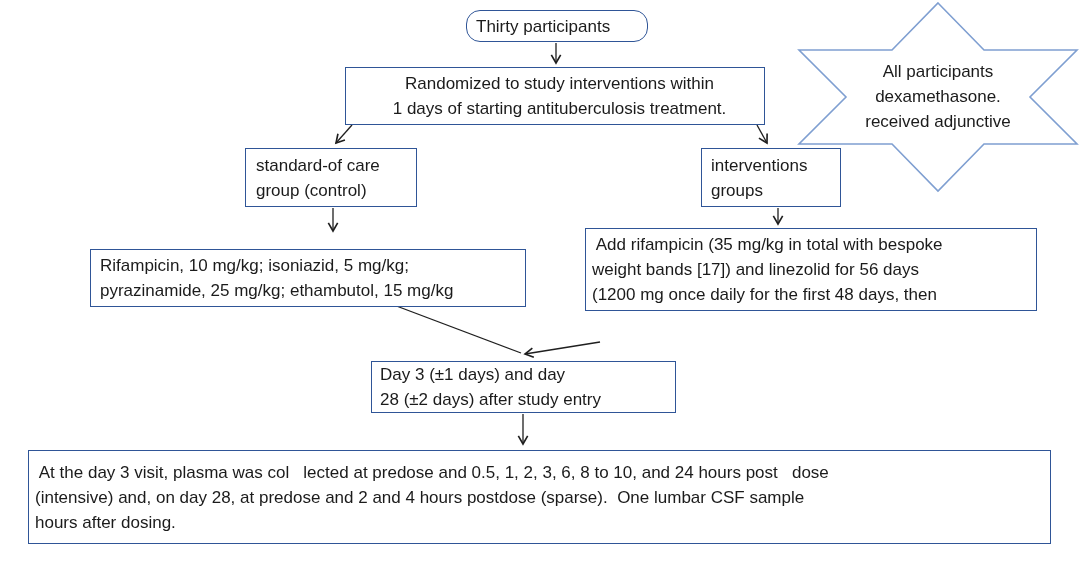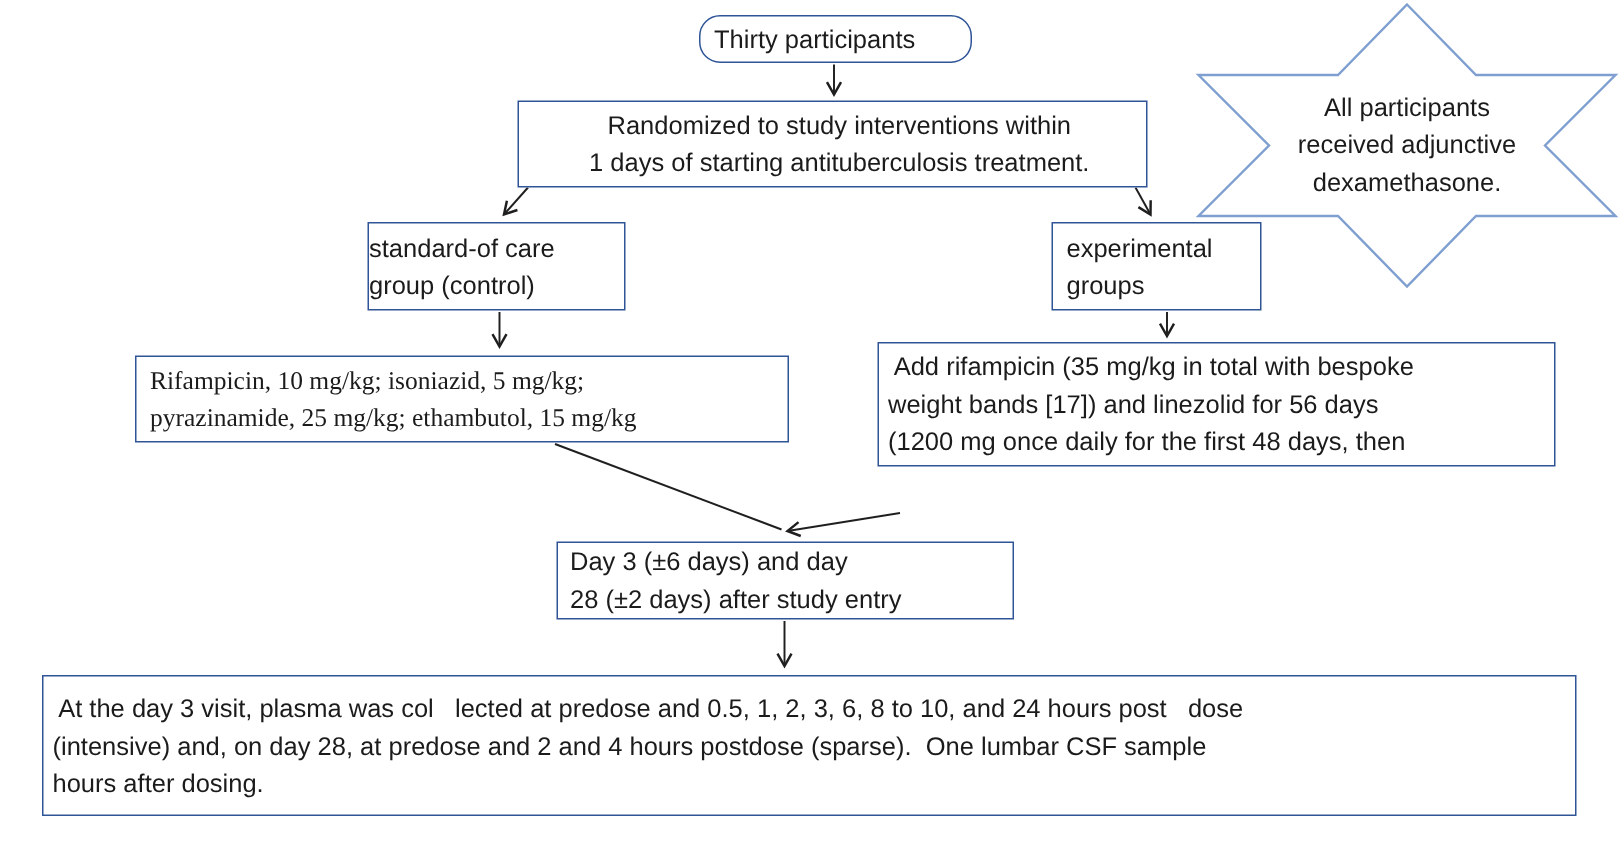--- a/index.html
+++ b/index.html
@@ -24,23 +24,23 @@
     z-index:2;
   }
   .ln{
     white-space:pre;
     font-size:17px;
     line-height:25px;
   }
   
   #box-thirty        {left:466px;top:10px;width:182px;height:32px;padding-left:9px;border-radius:14px;}
   #box-randomized    {left:345px;top:67px;width:420px;height:58px;padding-left:9px;align-items:center;}
-  #box-soc           {left:245px;top:148px;width:172px;height:59px;}
+  #box-soc           {left:245px;top:148px;width:172px;height:59px;padding-left:10px;}
   #box-experimental  {left:701px;top:148px;width:140px;height:59px;padding-left:9px;}
-  #box-soc-regimen   {left:90px;top:237px;width:436px;height:58px;padding-left:9px;font-family:Liberation Serif, serif;}
+  #box-soc-regimen   {left:90px;top:249px;width:436px;height:58px;padding-left:9px;}
   #box-exp-regimen   {left:585px;top:228px;width:452px;height:83px;padding-left:6px;}
   #box-visits        {left:371px;top:361px;width:305px;height:52px;padding-left:8px;}
   #box-sampling      {left:28px;top:450px;width:1023px;height:94px;padding-left:6px;}
   #star-text{
     position:absolute;left:818px;top:59px;width:240px;
     text-align:center;z-index:2;
   }
 </style>
 </head>
 <body>
@@ -76,45 +76,45 @@
     <div class="ln">Randomized to study interventions within</div>
     <div class="ln">1 days of starting antituberculosis treatment.</div>
   </div>
 
   <div class="fbox" id="box-soc">
     <div class="ln">standard-of care</div>
     <div class="ln">group (control)</div>
   </div>
 
   <div class="fbox" id="box-experimental">
-    <div class="ln">experimental</div>
+    <div class="ln">interventions</div>
     <div class="ln">groups</div>
   </div>
 
   <div class="fbox" id="box-soc-regimen">
     <div class="ln">Rifampicin, 10 mg/kg; isoniazid, 5 mg/kg;</div>
     <div class="ln">pyrazinamide, 25 mg/kg; ethambutol, 15 mg/kg</div>
   </div>
 
   <div class="fbox" id="box-exp-regimen">
     <div class="ln"> Add rifampicin (35 mg/kg in total with bespoke</div>
     <div class="ln">weight bands [17]) and linezolid for 56 days</div>
     <div class="ln">(1200 mg once daily for the first 48 days, then</div>
   </div>
 
   <div class="fbox" id="box-visits">
-    <div class="ln">Day 3 (±6 days) and day</div>
+    <div class="ln">Day 3 (±1 days) and day</div>
     <div class="ln">28 (±2 days) after study entry</div>
   </div>
 
   <div class="fbox" id="box-sampling">
     <div class="ln"> At the day 3 visit, plasma was col   lected at predose and 0.5, 1, 2, 3, 6, 8 to 10, and 24 hours post   dose</div>
     <div class="ln">(intensive) and, on day 28, at predose and 2 and 4 hours postdose (sparse).  One lumbar CSF sample</div>
     <div class="ln">hours after dosing.</div>
   </div>
 
   <div id="star-text">
     <div class="ln">All participants</div>
+    <div class="ln">dexamethasone.</div>
     <div class="ln">received adjunctive</div>
-    <div class="ln">dexamethasone.</div>
   </div>
 
 </div>
 
 </body></html>

